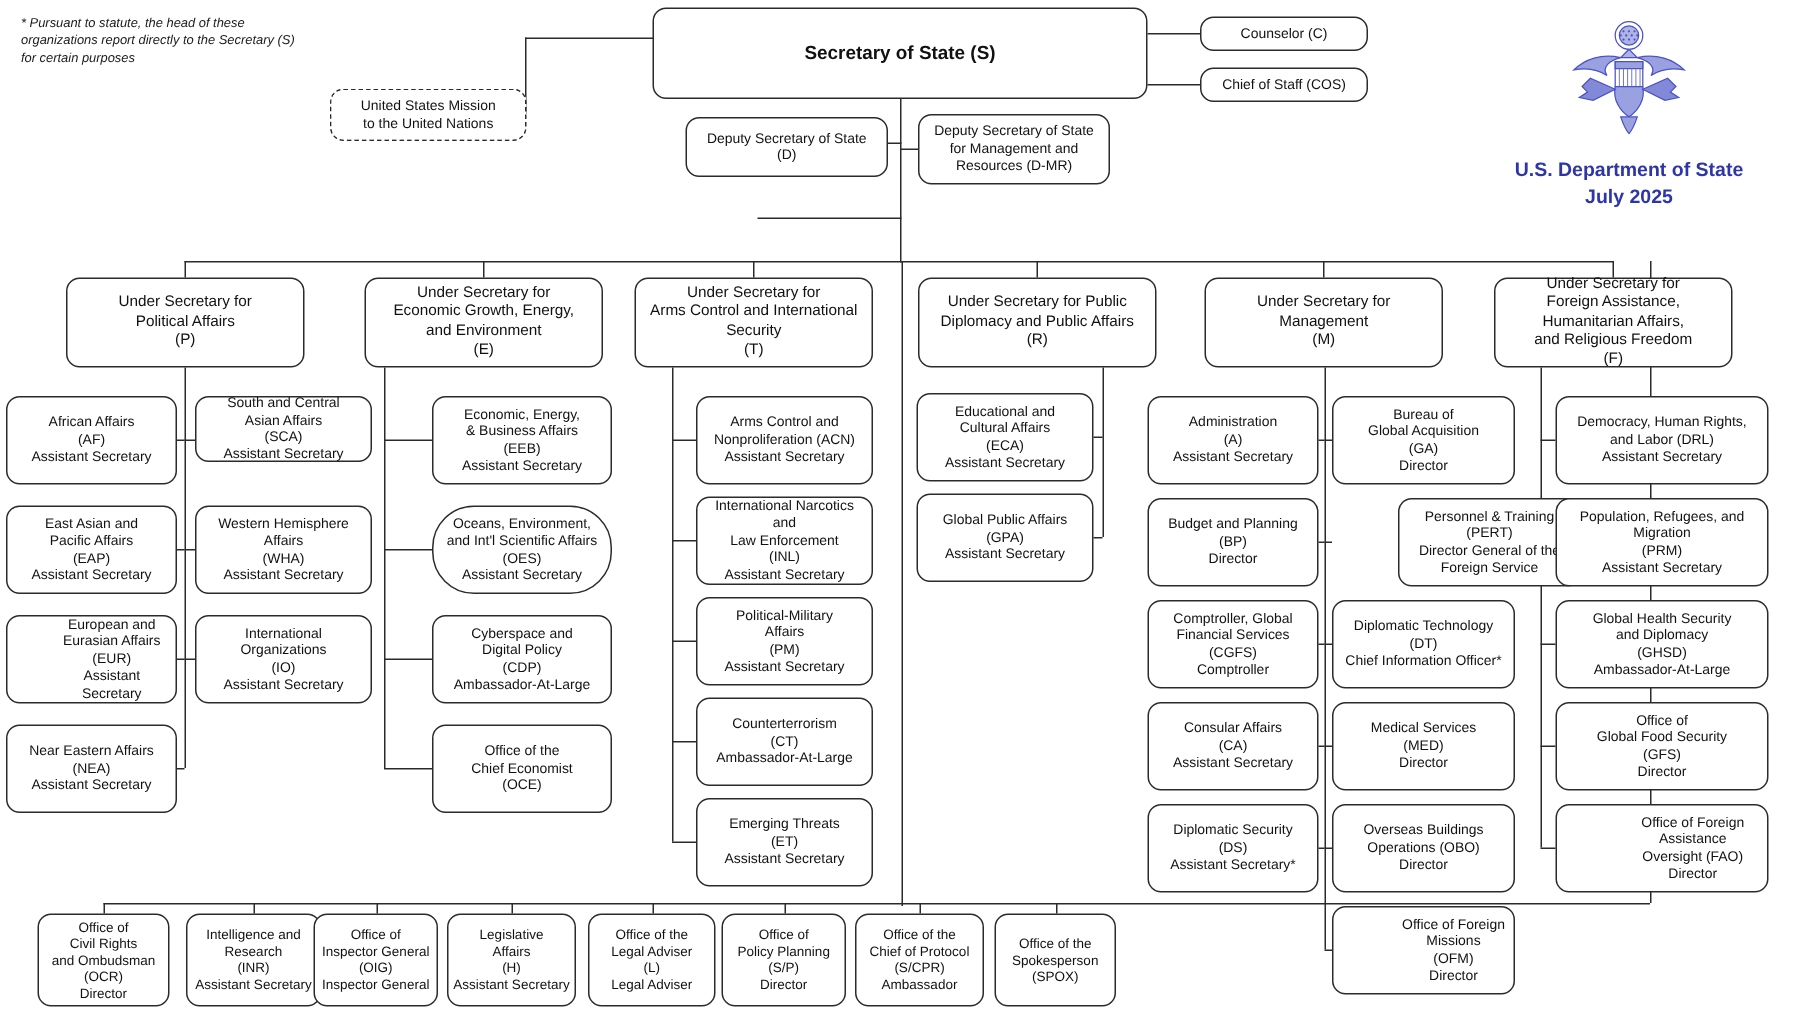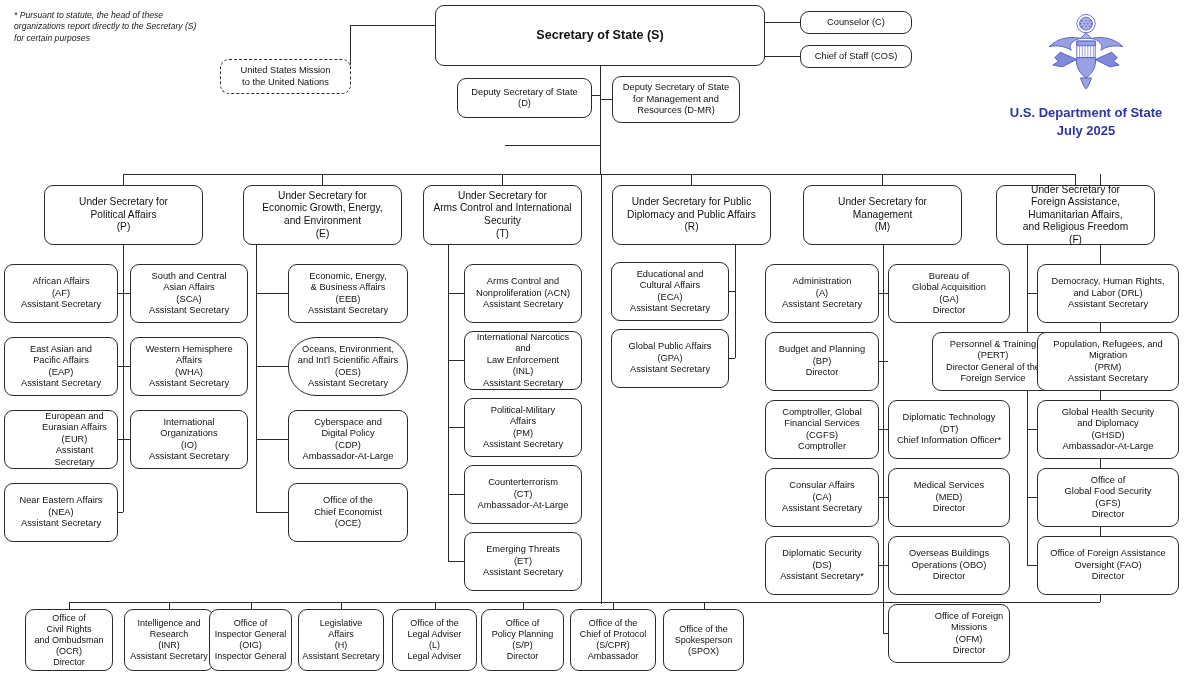--- a/index.html
+++ b/index.html
@@ -226,21 +226,21 @@
       </div>
       <div class="box " style="left: 4px; top: 337px; width: 114px; height: 59px;">
         <span>East Asian and<br>Pacific Affairs<br>(EAP)<br>Assistant Secretary</span>
       </div>
       <div class="box " style="left: 4px; top: 410px; width: 114px; height: 59px; padding-left: 30px;">
         <span>European and<br>Eurasian Affairs<br>(EUR)<br>Assistant Secretary</span>
       </div>
       <div class="box " style="left: 4px; top: 483px; width: 114px; height: 59px;">
         <span>Near Eastern Affairs<br>(NEA)<br>Assistant Secretary</span>
       </div>
-      <div class="box " style="left: 130px; top: 264px; width: 118px; height: 59px;">
+      <div class="box " style="left: 130px; top: 264px; width: 118px; height: 44px;">
         <span>South and Central<br>Asian Affairs<br>(SCA)<br>Assistant Secretary</span>
       </div>
       <div class="box " style="left: 130px; top: 337px; width: 118px; height: 59px;">
         <span>Western Hemisphere<br>Affairs<br>(WHA)<br>Assistant Secretary</span>
       </div>
       <div class="box " style="left: 130px; top: 410px; width: 118px; height: 59px;">
         <span>International<br>Organizations<br>(IO)<br>Assistant Secretary</span>
       </div>
       <div class="box " style="left: 288px; top: 264px; width: 120px; height: 59px;">
         <span>Economic, Energy,<br>&amp; Business Affairs<br>(EEB)<br>Assistant Secretary</span>
@@ -313,21 +313,21 @@
       </div>
       <div class="box " style="left: 1037px; top: 332px; width: 142px; height: 59px;">
         <span>Population, Refugees, and<br>Migration<br>(PRM)<br>Assistant Secretary</span>
       </div>
       <div class="box " style="left: 1037px; top: 400px; width: 142px; height: 59px;">
         <span>Global Health Security<br>and Diplomacy<br>(GHSD)<br>Ambassador-At-Large</span>
       </div>
       <div class="box " style="left: 1037px; top: 468px; width: 142px; height: 59px;">
         <span>Office of<br>Global Food Security<br>(GFS)<br>Director</span>
       </div>
-      <div class="box " style="left: 1037px; top: 536px; width: 142px; height: 59px;">
+      <div class="box " style="left: 1037px; top: 536px; width: 142px; height: 59px; padding-left: 44px;">
         <span>Office of Foreign Assistance<br>Oversight (FAO)<br>Director</span>
       </div>
       <div class="box small" style="left: 25px; top: 609px; width: 88px; height: 62px;">
         <span>Office of<br>Civil Rights<br>and Ombudsman<br>(OCR)<br>Director</span>
       </div>
       <div class="box small" style="left: 124px; top: 609px; width: 90px; height: 62px;">
         <span>Intelligence and<br>Research<br>(INR)<br>Assistant Secretary</span>
       </div>
       <div class="box small" style="left: 209px; top: 609px; width: 83px; height: 62px;">
         <span>Office of<br>Inspector General<br>(OIG)<br>Inspector General</span>

